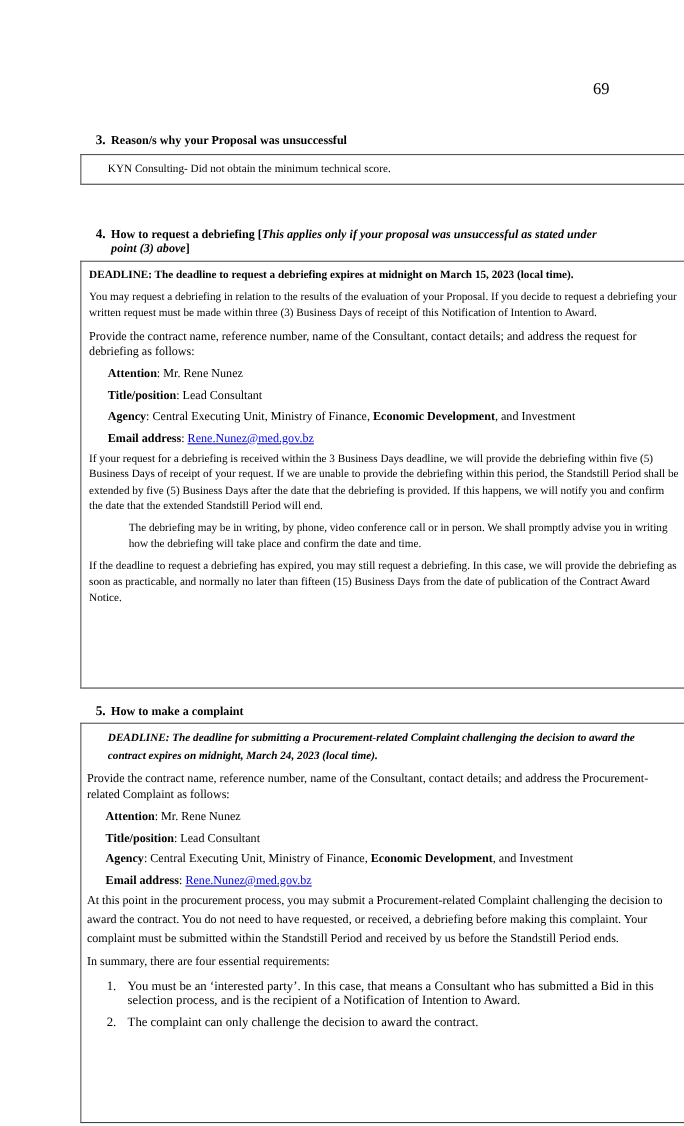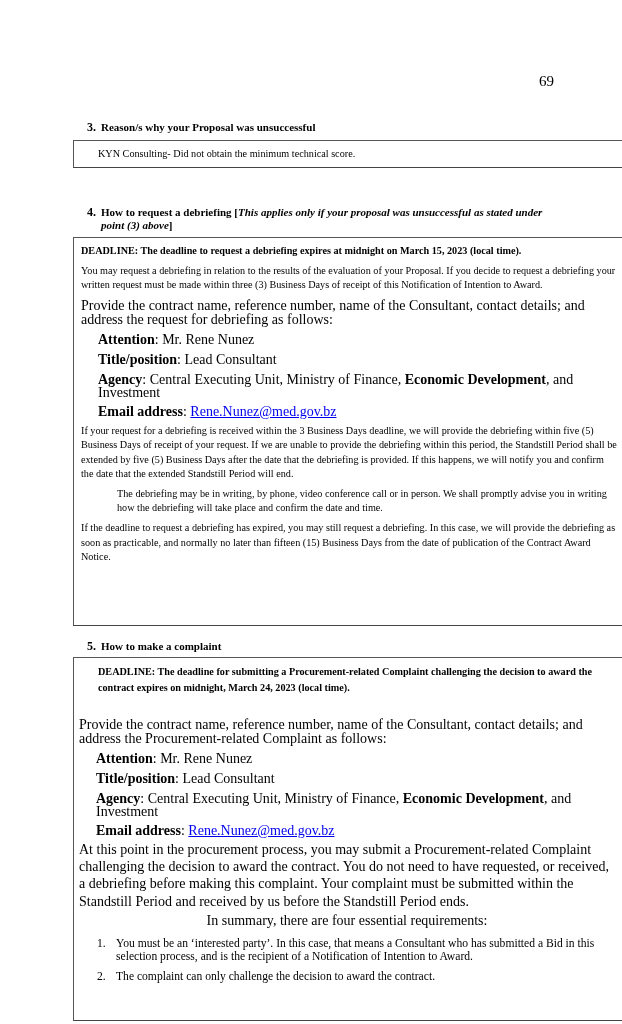--- a/index.html
+++ b/index.html
@@ -11,21 +11,21 @@
     .sec-head { position: absolute; left: 87px; font-size: 11px; font-weight: bold; line-height: 13px; }
     .sec-head .num { display: inline-block; width: 14px; font-size: 12px; }
     .sec-head .it { font-style: italic; }
     .sec-head .cont { display: block; padding-left: 14px; }
     .box {
       position: absolute; left: 73px; width: 557px;
       border: 1px solid #555; border-bottom: 1.5px solid #444; box-sizing: border-box;
     }
     p { margin: 0; }
     .s10 { font-size: 10.2px; line-height: 15px; }
-    .s11 { font-size: 14px; line-height: 14px; }
+    .s11 { font-size: 11px; line-height: 14px; }
     .b { font-weight: bold; }
     .ind { padding-left: 17px; }
     a.email { color: #0000ee; text-decoration: underline; }
     ol.reqs { margin: 0; padding: 0 0 0 18px; list-style: none; }
     ol.reqs li { position: relative; padding-left: 19px; font-size: 11.6px; line-height: 13.5px; margin-bottom: 6px; }
     ol.reqs li .n { position: absolute; left: 0; top: 0; }
   </style>
 </head>
 <body>
 
@@ -54,27 +54,27 @@
   </div>
   <p class="s10" style="line-height:14.6px; margin-bottom:5px;">If your request for a debriefing is received within the 3 Business Days deadline, we will provide the debriefing within five (5) Business Days of receipt of your request. If we are unable to provide the debriefing within this period, the Standstill Period shall be extended by five (5) Business Days after the date that the debriefing is provided. If this happens, we will notify you and confirm the date that the extended Standstill Period will end.</p>
   <p class="s10" style="line-height:14.6px; margin-bottom:5px;margin-left:36px;">The debriefing may be in writing, by phone, video conference call or in person. We shall promptly advise you in writing how the debriefing will take place and confirm the date and time.</p>
   <p class="s10" style="line-height:14.6px;">If the deadline to request a debriefing has expired, you may still request a debriefing. In this case, we will provide the debriefing as soon as practicable, and normally no later than fifteen (15) Business Days from the date of publication of the Contract Award Notice.</p>
 </div>
 
 <div class="sec-head" style="top:640px;">
   <span class="num">5.</span><span>How to make a complaint</span>
 </div>
 <div class="box" style="top:657px; height:364px; padding:6px 14px 0 5px;">
-  <p class="s10 b" style="padding-left:19px; line-height:15.5px; margin-bottom:23px; padding-right:20px;">DEADLINE: The deadline for submitting a Procurement-related Complaint challenging the decision to award the contract expires on midnight, March 24, 2023 (local time).</p>
+  <p class="s10 b" style="padding-left:19px; line-height:15.5px; margin-bottom:6px; padding-right:20px;font-style:italic;">DEADLINE: The deadline for submitting a Procurement-related Complaint challenging the decision to award the contract expires on midnight, March 24, 2023 (local time).</p>
   <p class="s11" style="margin-bottom:6px;">Provide the contract name, reference number, name of the Consultant, contact details; and address the Procurement-related Complaint as follows:</p>
   <div class="ind">
     <p class="s11" style="margin-bottom:6px;"><span class="b">Attention</span><span>: Mr. Rene Nunez</span></p>
     <p class="s11" style="margin-bottom:6px;"><span class="b">Title/position</span><span>: Lead Consultant</span></p>
     <p class="s11" style="margin-bottom:6px; line-height:13px;"><span class="b">Agency</span><span>: Central Executing Unit, Ministry of Finance, </span><span class="b">Economic Development</span><span>, and Investment</span></p>
     <p class="s11" style="margin-bottom:3px;"><span class="b">Email address</span><span>: </span><a class="email" href="#">Rene.Nunez@med.gov.bz</a></p>
   </div>
   <p class="s11" style="line-height:17.2px; margin-bottom:4px;">At this point in the procurement process, you may submit a Procurement-related Complaint challenging the decision to award the contract. You do not need to have requested, or received, a debriefing before making this complaint. Your complaint must be submitted within the Standstill Period and received by us before the Standstill Period ends.</p>
-  <p class="s11" style="margin-bottom:9px;text-align:center;">In summary, there are four essential requirements:</p>
+  <p class="s11" style="margin-bottom:9px;">In summary, there are four essential requirements:</p>
   <ol class="reqs">
     <li><span class="n">1.</span><span>You must be an ‘interested party’. In this case, that means a Consultant who has submitted a Bid in this selection process, and is the recipient of a Notification of Intention to Award.</span></li>
     <li><span class="n">2.</span><span>The complaint can only challenge the decision to award the contract.</span></li>
   </ol>
 </div>
 
 </body></html>

